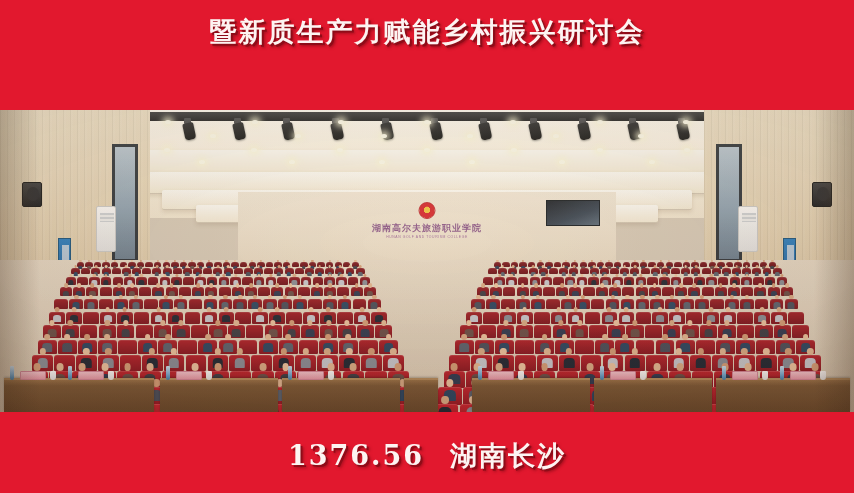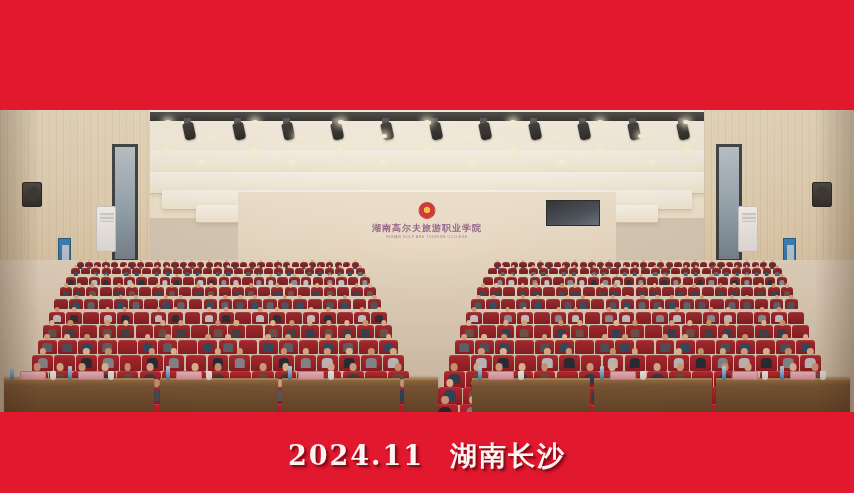--- a/index.html
+++ b/index.html
@@ -233,20 +233,21 @@
     position:absolute;inset:0;pointer-events:none;
     background:linear-gradient(180deg,rgba(255,240,205,.14),rgba(120,60,40,.10));
   }
 </style>
 </head>
 <body>
 
 <div id="poster">
 
   <div class="title-block">
+    <div class="title-line l2">暨新质生产力赋能乡村振兴研讨会</div>
   </div>
 
   <div id="photo">
 
     <div class="ceiling">
       <div class="truss"></div>
       <div id="lamps">
           <div class="lamp" style="left: 34px;"></div>
           <div class="lamp" style="left: 83.375px;"></div>
           <div class="lamp" style="left: 132.75px;"></div>
@@ -2427,17 +2428,17 @@
     </div>
 
     <div class="wall-shadow-l"></div>
     <div class="wall-shadow-r"></div>
     <div class="photo-warm"></div>
     <div class="photo-grade"></div>
   </div>
 
   <div class="footer-block">
     <div class="footer-text">
-      <span>2024.11</span><span class="sep"></span><span>湖南长沙</span>
+      <span>1376.56</span><span class="sep"></span><span>湖南长沙</span>
     </div>
   </div>
 
 </div>
 
 </body></html>

